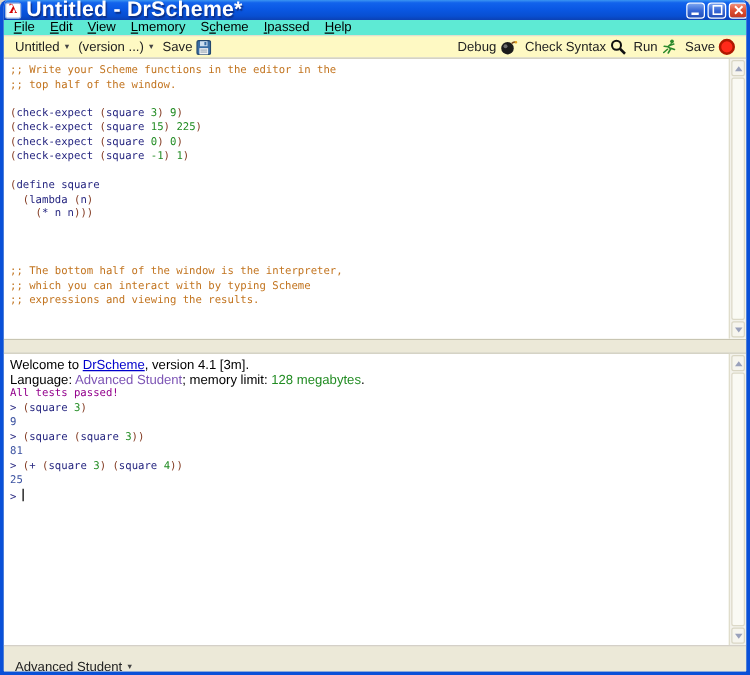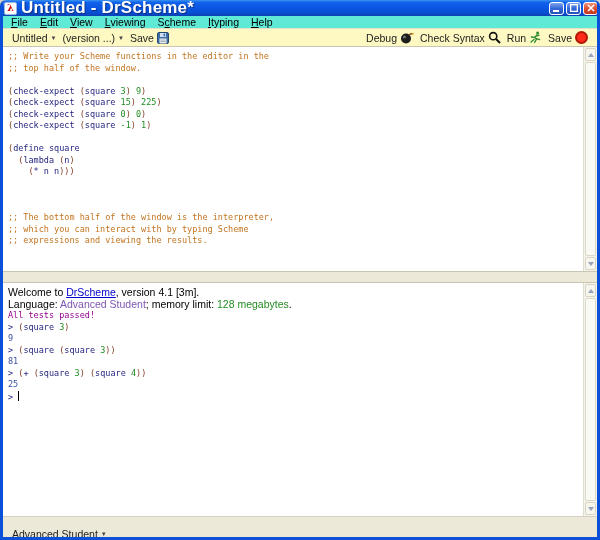--- a/index.html
+++ b/index.html
@@ -103,23 +103,23 @@
             <path d="M1 1 L7 7 M7 1 L1 7" stroke="#fff" stroke-width="1.6"></path>
           </svg>
       </span>
     </span>
   </div>
 
   <div class="menubar">
     <span class="mitem"><span></span><span class="mn">F</span><span>ile</span></span>
     <span class="mitem"><span></span><span class="mn">E</span><span>dit</span></span>
     <span class="mitem"><span></span><span class="mn">V</span><span>iew</span></span>
-    <span class="mitem"><span></span><span class="mn">L</span><span>viewing</span></span>
+    <span class="mitem"><span></span><span class="mn">L</span><span>memory</span></span>
     <span class="mitem"><span>S</span><span class="mn">c</span><span>heme</span></span>
-    <span class="mitem"><span></span><span class="mn">I</span><span>typing</span></span>
+    <span class="mitem"><span></span><span class="mn">I</span><span>passed</span></span>
     <span class="mitem"><span></span><span class="mn">H</span><span>elp</span></span>
   </div>
 
   <div class="toolbar">
     <span class="tool">
       <span>Untitled</span>
         <span class="dd-arrow">▼</span>
     </span>
     <span class="tool">
       <span>(version ...)</span>

